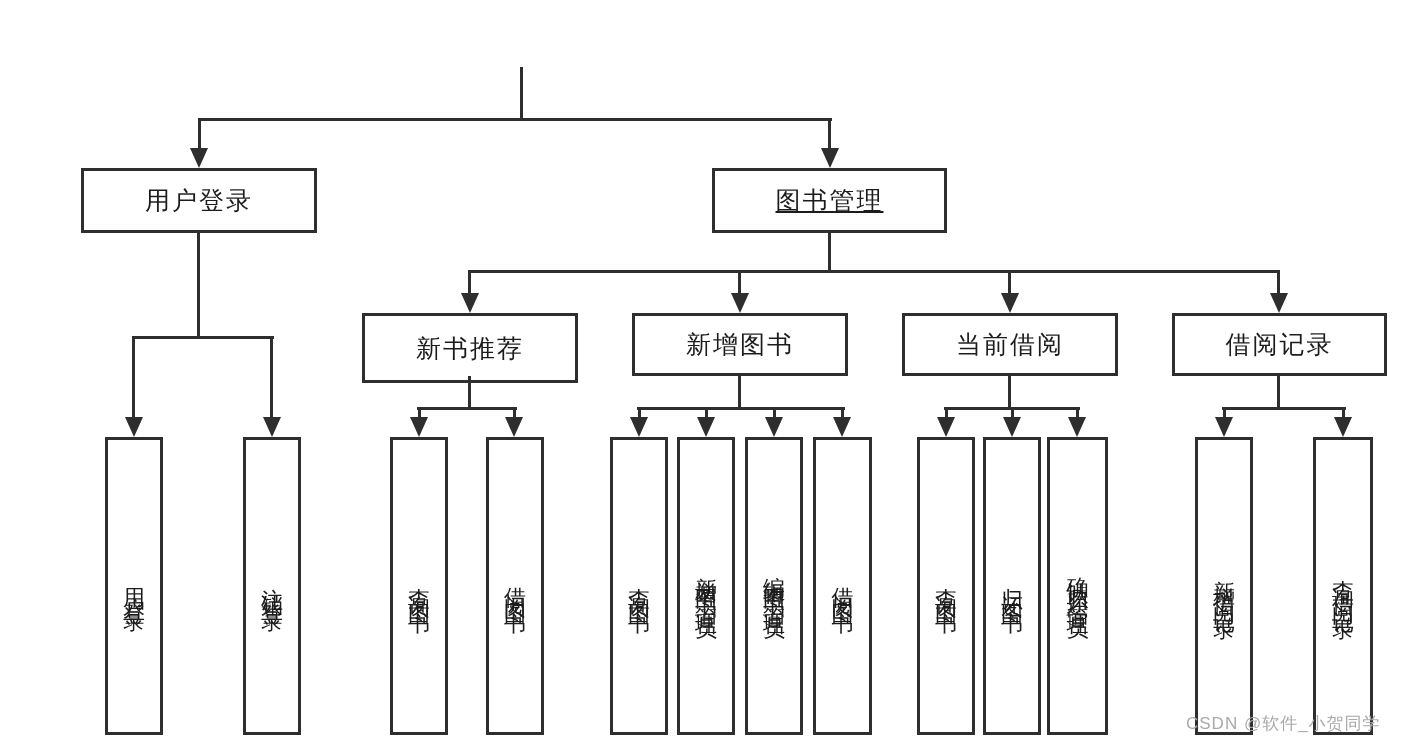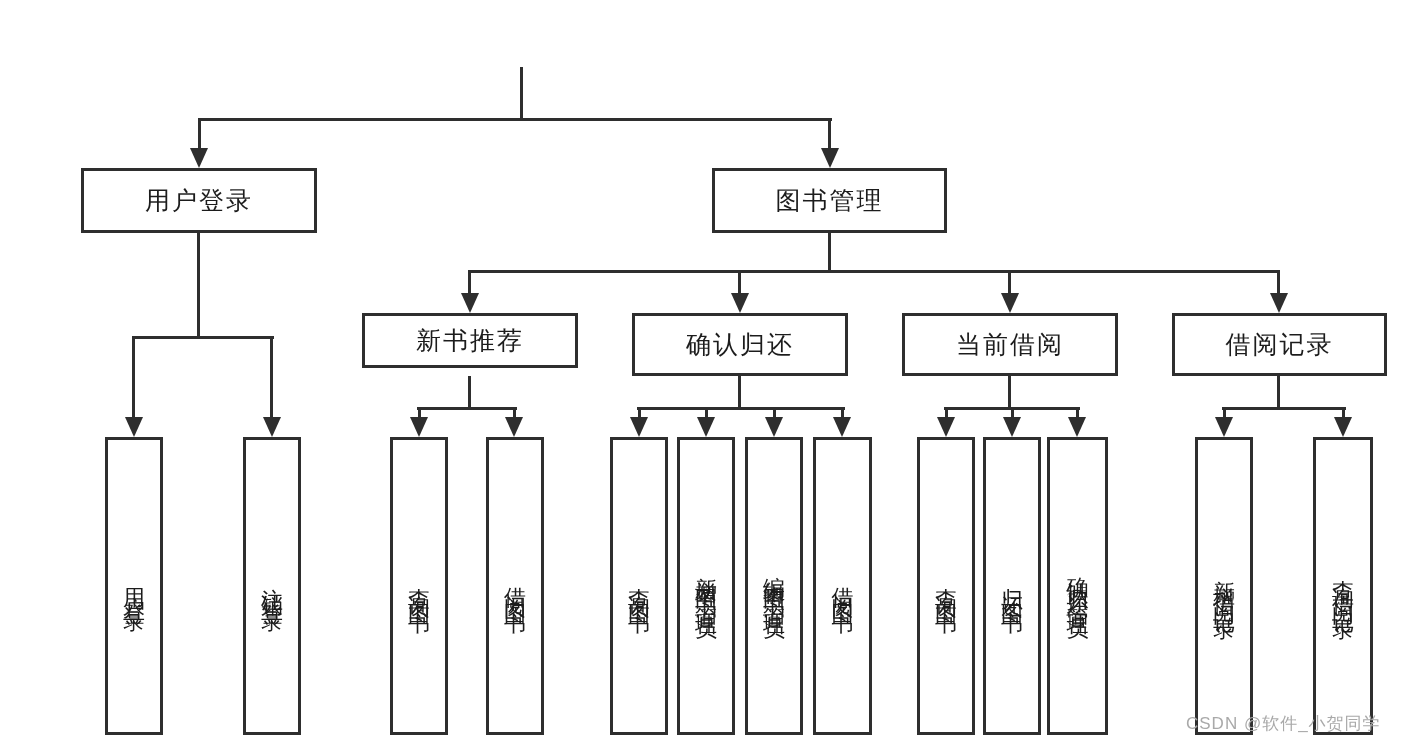--- a/index.html
+++ b/index.html
@@ -90,21 +90,21 @@
   <div class="vline" style="left:520px; top:67px; height:54px;"></div>
   <div class="hline" style="left:198px; top:118px; width:634px;"></div>
   <div class="vline" style="left:198px; top:118px; height:33px;"></div>
   <div class="ahead" style="left:190px; top:148px;"></div>
   <div class="vline" style="left:828px; top:118px; height:33px;"></div>
   <div class="ahead" style="left:821px; top:148px;"></div>
 
   <div class="hnode" style="left:81px; top:168px; width:236px; height:65px;">
     <span>用户登录</span>
   </div>
-  <div class="hnode" style="left:712px; top:168px; width:235px; height:65px;">
+  <div class="hnode" style="left:712px; top:168px; width:235px; height:65px;text-decoration:underline;">
     <span>图书管理</span>
   </div>
 
   <div class="vline" style="left:197px; top:233px; height:106px;"></div>
   <div class="hline" style="left:132px; top:336px; width:142px;"></div>
   <div class="vline" style="left:132px; top:336px; height:85px;"></div>
   <div class="ahead" style="left:125px; top:417px;"></div>
   <div class="vline" style="left:270px; top:336px; height:85px;"></div>
   <div class="ahead" style="left:263px; top:417px;"></div>
 
@@ -112,25 +112,25 @@
   <div class="hline" style="left:468px; top:270px; width:812px;"></div>
   <div class="vline" style="left:468px; top:270px; height:26px;"></div>
   <div class="ahead" style="left:461px; top:293px;"></div>
   <div class="vline" style="left:738px; top:270px; height:26px;"></div>
   <div class="ahead" style="left:731px; top:293px;"></div>
   <div class="vline" style="left:1008px; top:270px; height:26px;"></div>
   <div class="ahead" style="left:1001px; top:293px;"></div>
   <div class="vline" style="left:1277px; top:270px; height:26px;"></div>
   <div class="ahead" style="left:1270px; top:293px;"></div>
 
-  <div class="hnode" style="left:362px; top:313px; width:216px; height:55px;">
+  <div class="hnode" style="left:362px; top:313px; width:216px; height:70px;">
     <span>新书推荐</span>
   </div>
   <div class="hnode" style="left:632px; top:313px; width:216px; height:63px;">
-    <span>确认归还</span>
+    <span>新增图书</span>
   </div>
   <div class="hnode" style="left:902px; top:313px; width:216px; height:63px;">
     <span>当前借阅</span>
   </div>
   <div class="hnode" style="left:1172px; top:313px; width:215px; height:63px;">
     <span>借阅记录</span>
   </div>
 
   <div class="vline" style="left:468px; top:376px; height:34px;"></div>
   <div class="hline" style="left:417px; top:407px; width:100px;"></div>

